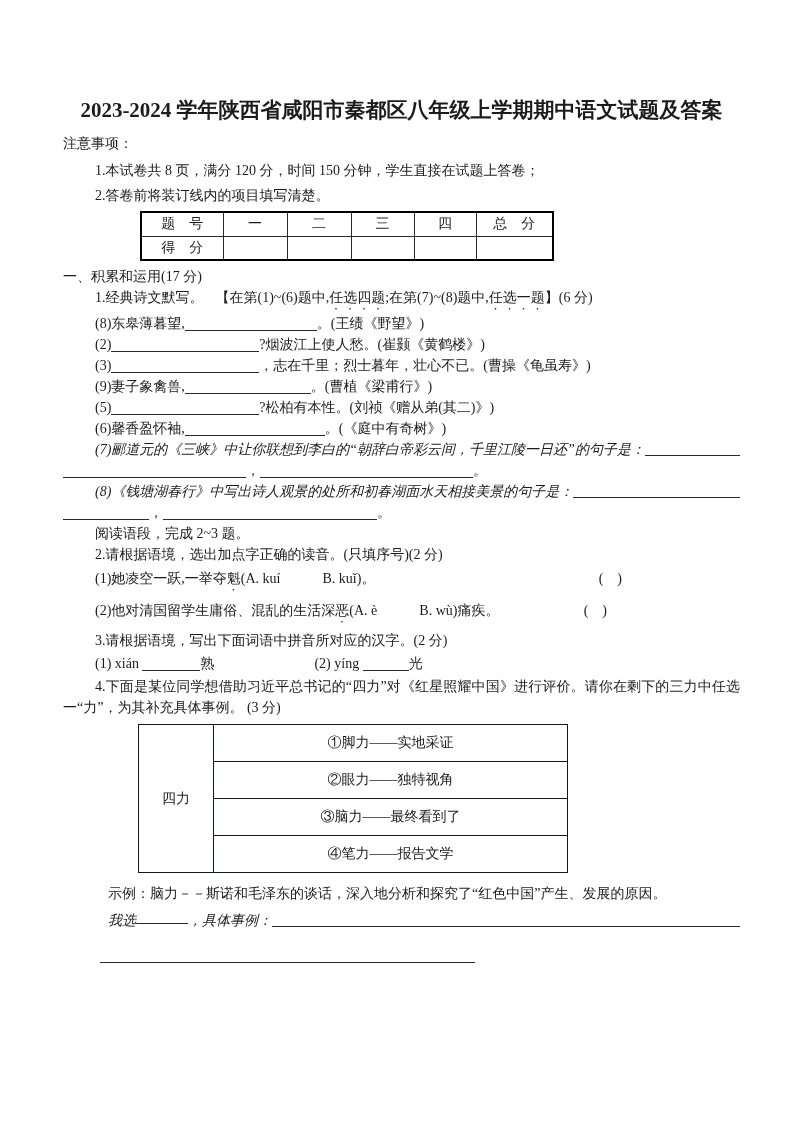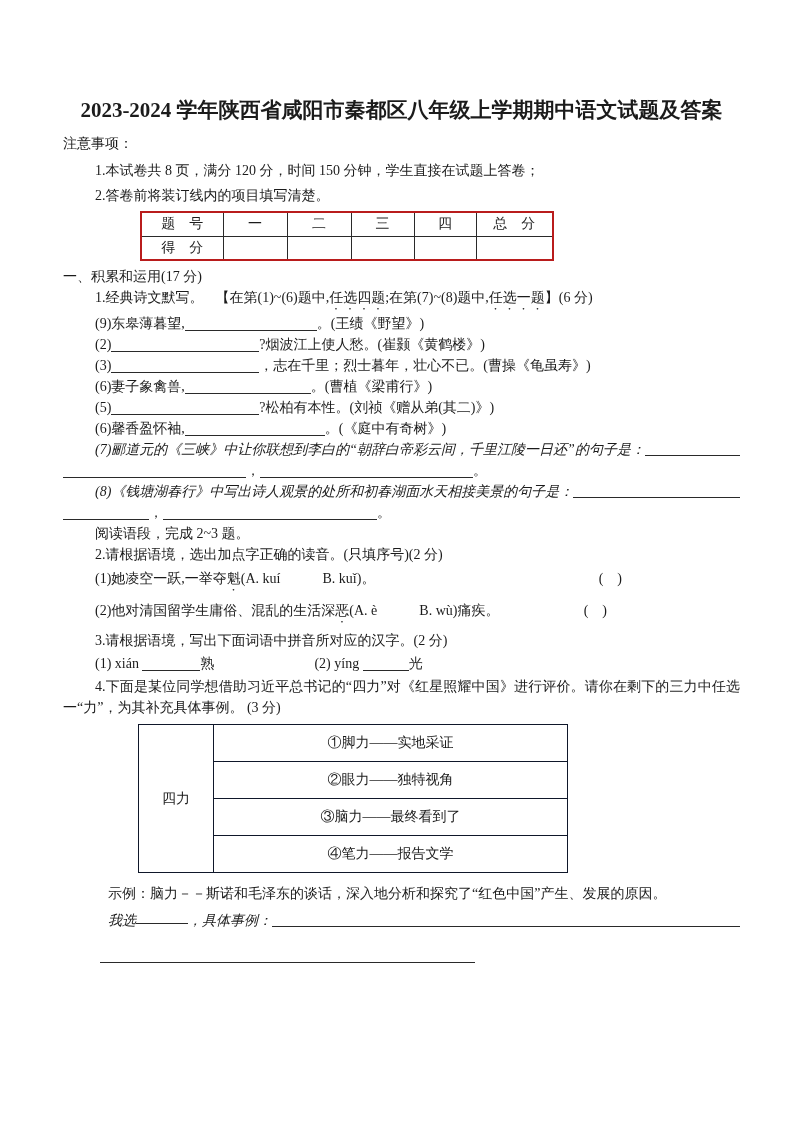--- a/index.html
+++ b/index.html
@@ -33,21 +33,21 @@
   .emdot {
     -webkit-text-emphasis:filled dot #1b1b1b;
     -webkit-text-emphasis-position:under right;
     text-emphasis:filled dot #1b1b1b;
     text-emphasis-position:under right;
   }
   .paren { position:absolute; top:0; }
   .bracket { margin-left:12px;font-family:Liberation Serif, serif; }
   .score-table {
     border-collapse:collapse; table-layout:fixed;
-    margin:5px 0 5px 77px; border:2px solid #b91c1c;
+    margin:5px 0 5px 77px; border:2px solid #000000;
   }
   .score-table td {
     border:1px solid #2a2a2a; text-align:center;
     font-size:14px; height:24px; padding:0 2px;
   }
   .four-table {
     border-collapse:collapse; table-layout:fixed;
     margin:6px 0 10px 75px; border:1.5px solid #2a2a2a;
   }
   .four-table td {
@@ -98,30 +98,30 @@
   </tbody>
     </table>
 
   <div class="line">一、积累和运用(17 分)</div>
 
   <div class="line ind32">
     <span>1.经典诗文默写。</span><span class="bracket">【在第(1)~(6)题中,</span><span class="emdot">任选四题</span><span>;在第(7)~(8)题中,</span><span class="emdot">任选一题</span><span>】(6 分)</span>
   </div>
 
   <div class="line ind32">
-    <span>(9)东皋薄暮望,</span><span class="bl w132"></span><span>。(王绩《野望》)</span>
+    <span>(8)东皋薄暮望,</span><span class="bl w132"></span><span>。(王绩《野望》)</span>
   </div>
   <div class="line ind32">
     <span>(2)</span><span class="bl w148"></span><span>?烟波江上使人愁。(崔颢《黄鹤楼》)</span>
   </div>
   <div class="line ind32">
     <span>(3)</span><span class="bl w148"></span><span>，志在千里；烈士暮年，壮心不已。(曹操《龟虽寿》)</span>
   </div>
   <div class="line ind32">
-    <span>(6)妻子象禽兽,</span><span class="bl w126"></span><span>。(曹植《梁甫行》)</span>
+    <span>(9)妻子象禽兽,</span><span class="bl w126"></span><span>。(曹植《梁甫行》)</span>
   </div>
   <div class="line ind32">
     <span>(5)</span><span class="bl w148"></span><span>?松柏有本性。(刘祯《赠从弟(其二)》)</span>
   </div>
   <div class="line ind32">
     <span>(6)馨香盈怀袖,</span><span class="bl w140"></span><span>。(《庭中有奇树》)</span>
   </div>
 
   <div class="line ind32 flexline">
     <span class="nowrap">(7)郦道元的《三峡》中让你联想到李白的“朝辞白帝彩云间，千里江陵一日还”的句子是：</span>

